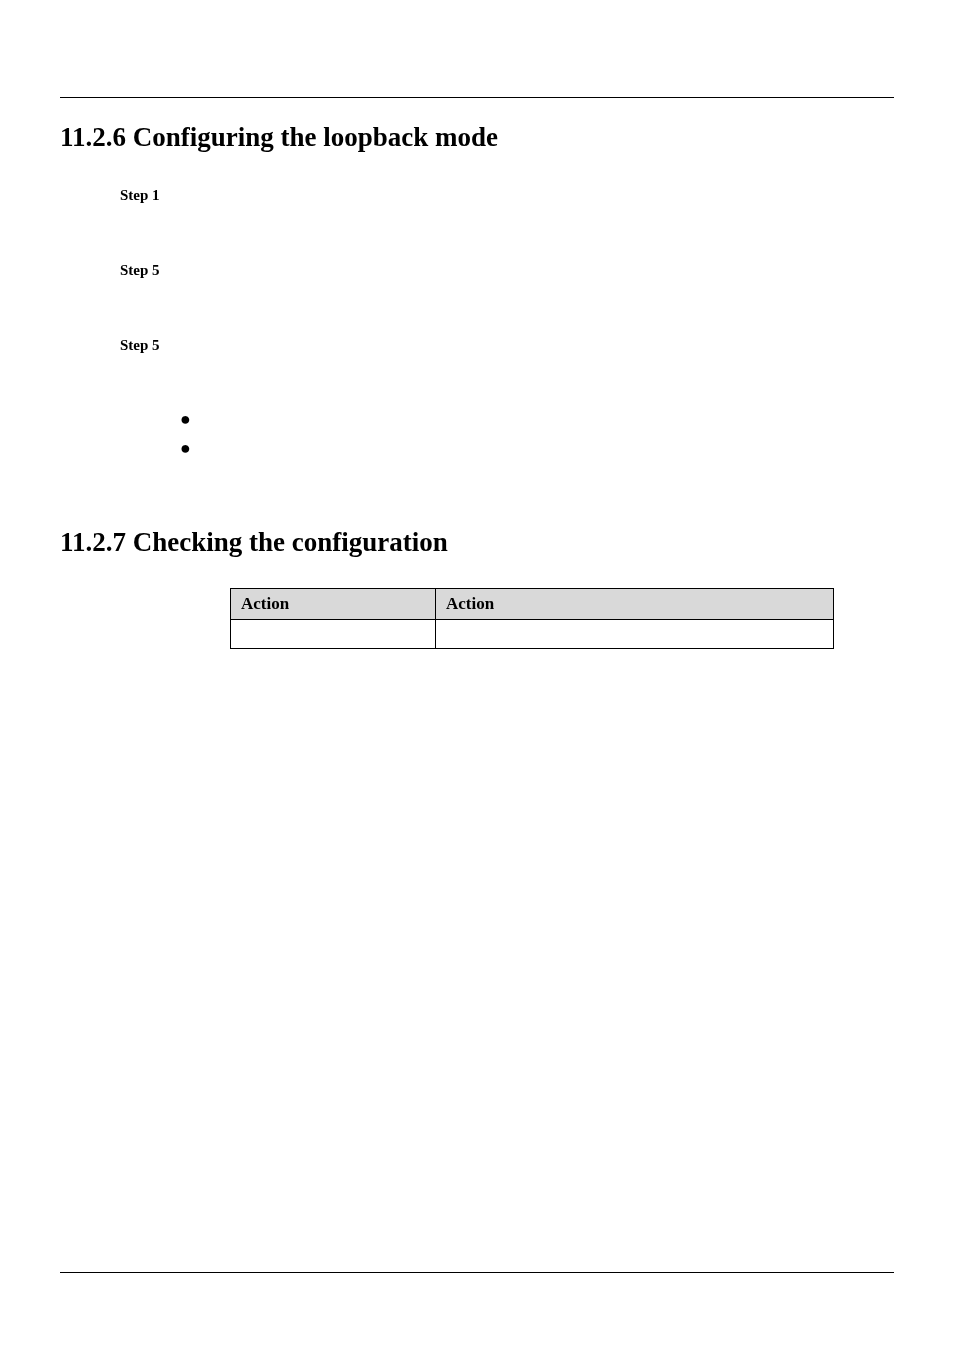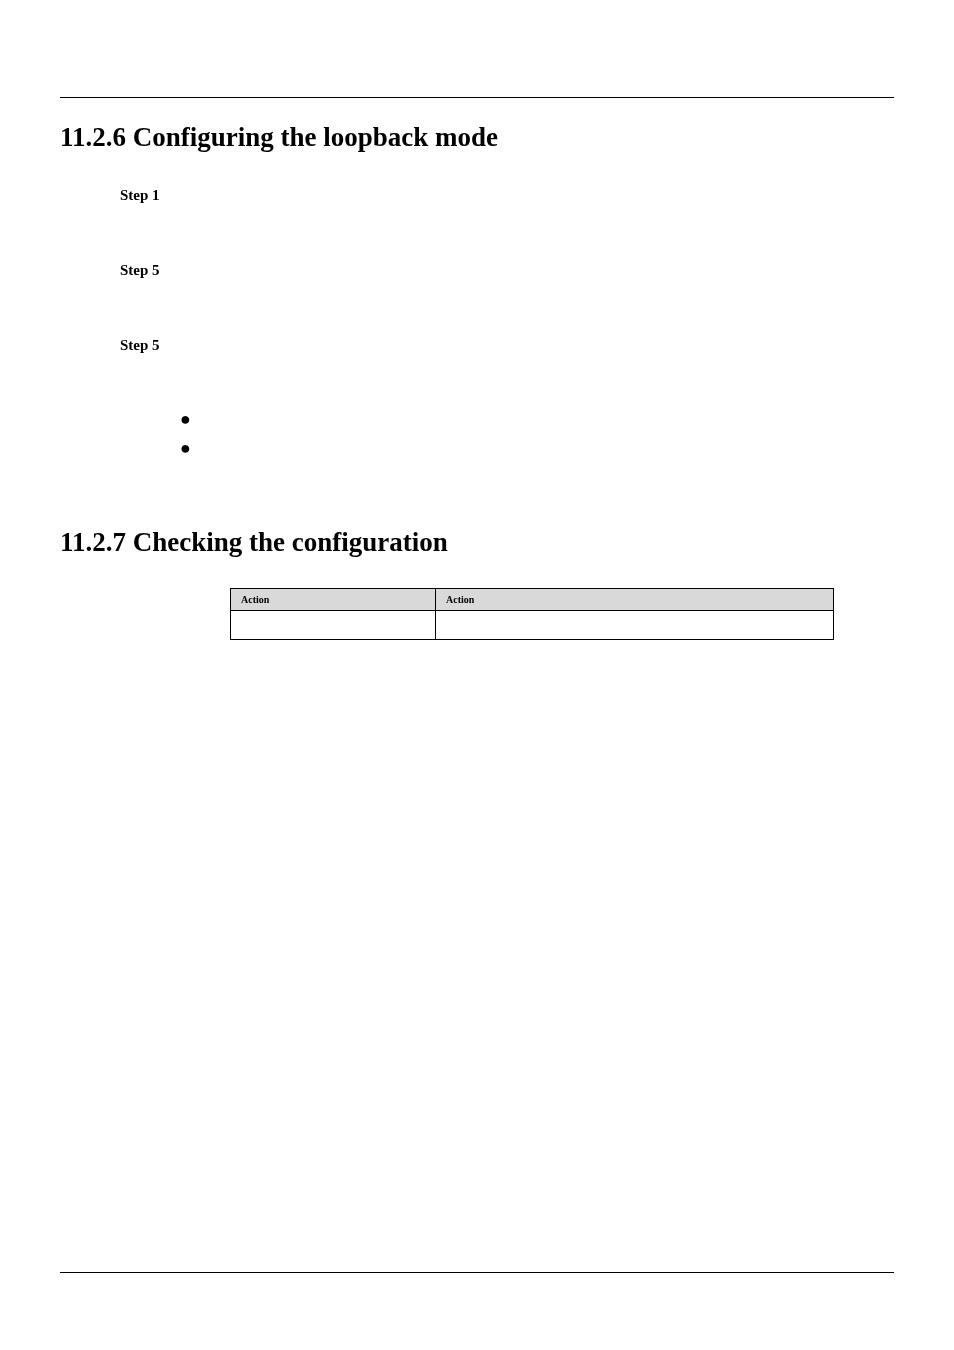--- a/index.html
+++ b/index.html
@@ -88,21 +88,21 @@
     table {
       border-collapse: collapse;
       width: 100%;
       font-family: 'Palatino Linotype', 'Book Antiqua', Palatino, serif;
     }
     th {
       background: #d9d9d9;
       border: 1px solid #000;
       text-align: left;
       padding: 5px 10px;
-      font-size: 10px;
+      font-size: 17px;
       font-weight: bold;
     }
     td {
       border: 1px solid #000;
       padding: 14px 10px;
       font-size: 15px;
       vertical-align: top;
     }
     th.col-action, td.col-action {
       width: 34%;

